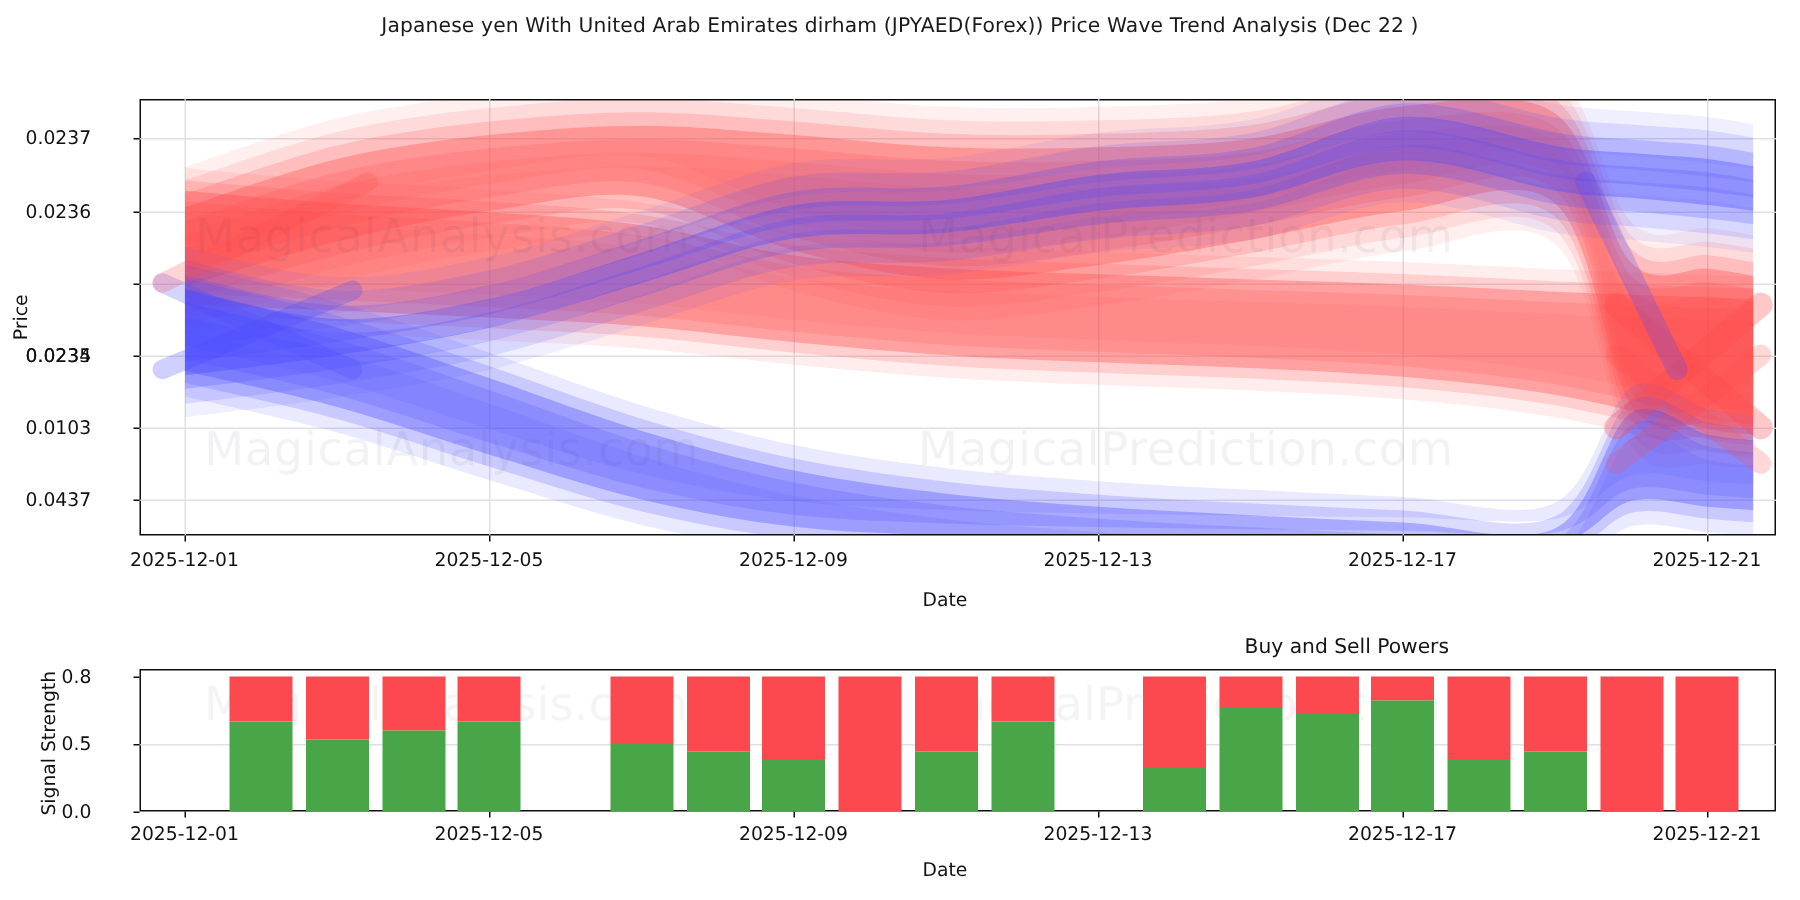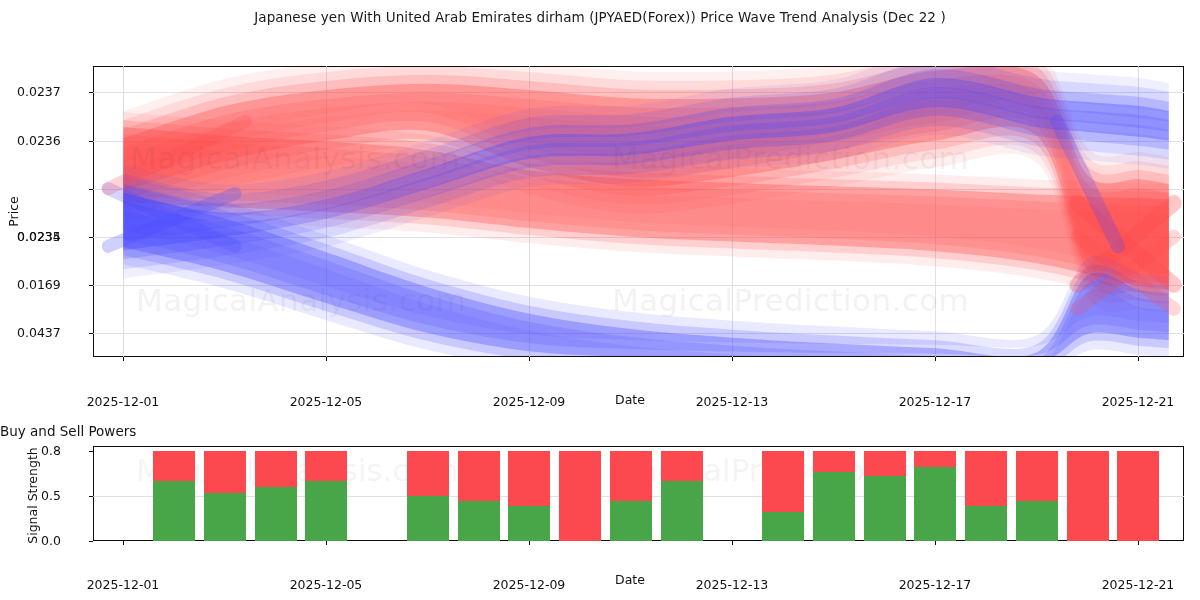--- a/index.html
+++ b/index.html
@@ -9,38 +9,38 @@
   
   .title-block{position:absolute;left:0;top:8px;width:1200px;text-align:center;}
   .title-line{font-size:13.5px;color:#1a1a1a;line-height:19px;letter-spacing:.1px;}
 
   
   .plot-frame{position:absolute;box-sizing:border-box;border:1.1px solid #0d0d0d;background:#fff;overflow:hidden;}
 
   .ylabel{position:absolute;font-size:12.5px;color:#111;transform-origin:50% 50%;white-space:nowrap;}
   .xlabel{position:absolute;font-size:12.5px;color:#111;white-space:nowrap;}
   .ytick{position:absolute;font-size:12.5px;color:#111;white-space:nowrap;}
-  .xtick{position:absolute;font-size:12.5px;color:#111;text-align:center;white-space:nowrap;margin-top:29px;}
+  .xtick{position:absolute;font-size:12.5px;color:#111;text-align:center;white-space:nowrap;}
   .tickmark-y{position:absolute;width:4px;height:1px;background:#0d0d0d;}
   .tickmark-x{position:absolute;width:1px;height:4px;background:#0d0d0d;}
   .gridline-h{position:absolute;height:1px;background:#d9d9e0;opacity:.85;}
   .gridline-v{position:absolute;width:1px;background:#d9d9e0;opacity:.85;}
 
   
   .wm{position:absolute;font-size:31px;color:#2a2a55;opacity:.055;white-space:nowrap;font-family:"DejaVu Sans","Liberation Sans",sans-serif;letter-spacing:.4px;pointer-events:none;}
   .wm2{position:absolute;font-size:31px;color:#3a3a5a;opacity:.05;white-space:nowrap;pointer-events:none;}
 
   
   #waves{position:absolute;left:0;top:0;}
 
   
   .bar{position:absolute;bottom:0;}
   .bar .seg-red{position:absolute;left:0;right:0;top:0;background:#fb494f;}
   .bar .seg-green{position:absolute;left:0;right:0;bottom:0;background:#48a548;}
-  .subtitle{position:absolute;font-size:13.5px;color:#141414;text-align:left;width:966px;left:0;}
+  .subtitle{position:absolute;font-size:13.5px;color:#141414;text-align:right;width:966px;left:0;}
 </style>
 </head>
 <body>
 
 <div id="root">
 
   <div class="title-block">
     <div class="title-line">Japanese yen With United Arab Emirates dirham (JPYAED(Forex)) Price Wave Trend Analysis (Dec 22 )</div>
   </div>
 
@@ -54,21 +54,21 @@
   <div class="plot-frame" id="bar-plot" style="left:93px;top:446px;width:1091px;height:95px;"></div>
 
   <div class="ylabel" id="bar-ylabel" style="left:-16px;top:488px;transform:rotate(-90deg);">Signal Strength</div>
   <div class="xlabel" id="bar-xlabel" style="left:615px;top:572px;">Date</div>
 
 <div class="gridline-h" style="left: 93px; top: 333px; width: 1091px;"></div>
     <div class="tickmark-y" style="left: 89px; top: 333px;"></div>
     <div class="ytick" style="left: 17px; top: 325px; width: 66px;">0.0437</div>
     <div class="gridline-h" style="left: 93px; top: 285px; width: 1091px;"></div>
     <div class="tickmark-y" style="left: 89px; top: 285px;"></div>
-    <div class="ytick" style="left: 17px; top: 277px; width: 66px;">0.0169</div>
+    <div class="ytick" style="left: 17px; top: 277px; width: 66px;">0.0103</div>
     <div class="gridline-h" style="left: 93px; top: 237px; width: 1091px;"></div>
     <div class="tickmark-y" style="left: 89px; top: 237px;"></div>
     <div class="ytick" style="left: 17px; top: 229px; width: 66px;">0.0234</div>
     <div class="gridline-h" style="left: 93px; top: 189px; width: 1091px;"></div>
     <div class="tickmark-y" style="left: 89px; top: 189px;"></div>
     <div class="ytick" style="left: 17px; top: 181px; width: 66px; margin-top: 48px;">0.0235</div>
     <div class="gridline-h" style="left: 93px; top: 141px; width: 1091px;"></div>
     <div class="tickmark-y" style="left: 89px; top: 141px;"></div>
     <div class="ytick" style="left: 17px; top: 133px; width: 66px;">0.0236</div>
     <div class="gridline-h" style="left: 93px; top: 92px; width: 1091px;"></div>

